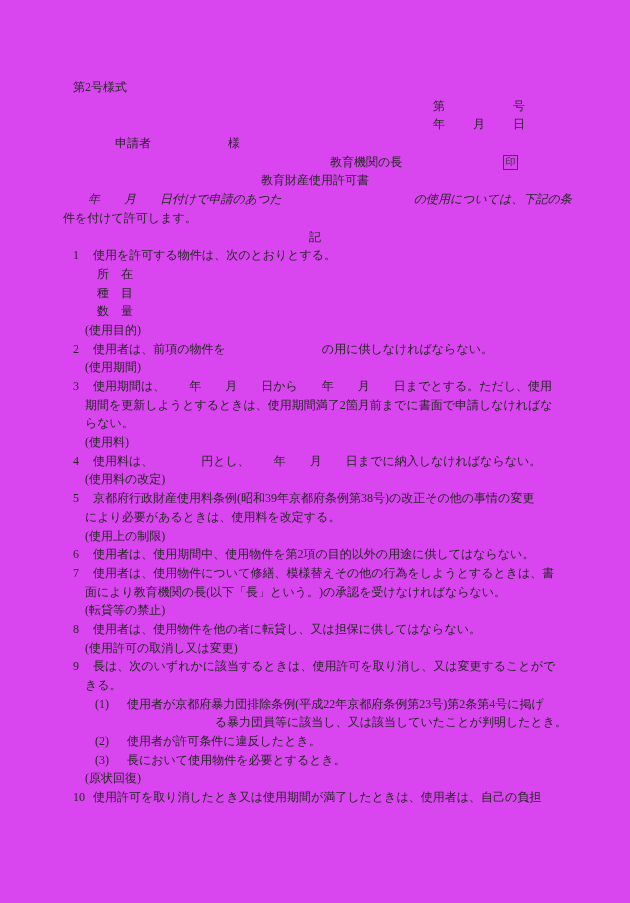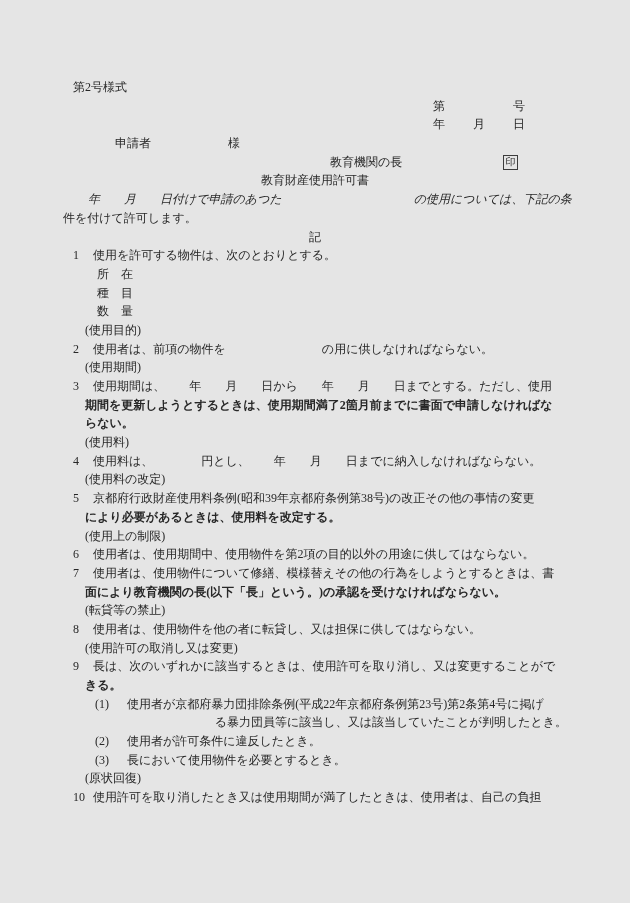--- a/index.html
+++ b/index.html
@@ -1,37 +1,37 @@
 <!DOCTYPE html>
 <html lang="ja"><head>
 <meta charset="utf-8">
 <style>
   html,body{margin:0;padding:0;background:#fbfbfa;}
   .page{
     position:relative;
     width:630px;height:903px;
     box-sizing:border-box;
     padding:78px 63px 0 63px;
-    background:#e5e5e5;
+    background:#d946ef;
     color:#272727;
     font-family:"Liberation Serif","DejaVu Serif",serif;
     font-size:12px;
     line-height:18.7px;
     overflow:hidden;
   }
   .ln{height:18.7px;white-space:pre;}
   .rel{position:relative;}
   .abs{position:absolute;top:0;}
   .x370{left:370px}.x410{left:410px}.x450{left:450px}
   .x36{left:52px}.x165{left:165px}.x257{left:267px}
   .center{text-align:center;}
   .indent-form{padding-left:10px;}
   .intro1{padding-left:25px;font-style:italic;}
   .label{padding-left:22px;}
-  .cont{padding-left:22px;font-weight:bold;}
+  .cont{padding-left:22px;}
   .field{padding-left:34px;}
   .item{padding-left:10px;}
   .item .num{display:inline-block;width:20px;}
   .subitem{padding-left:32px;}
   .subitem .num{display:inline-block;width:32px;}
   .subcont{padding-left:45px;text-align:right;}
   .seal{
     left:440px;top:2px;
     width:15px;height:15px;
     box-sizing:border-box;

